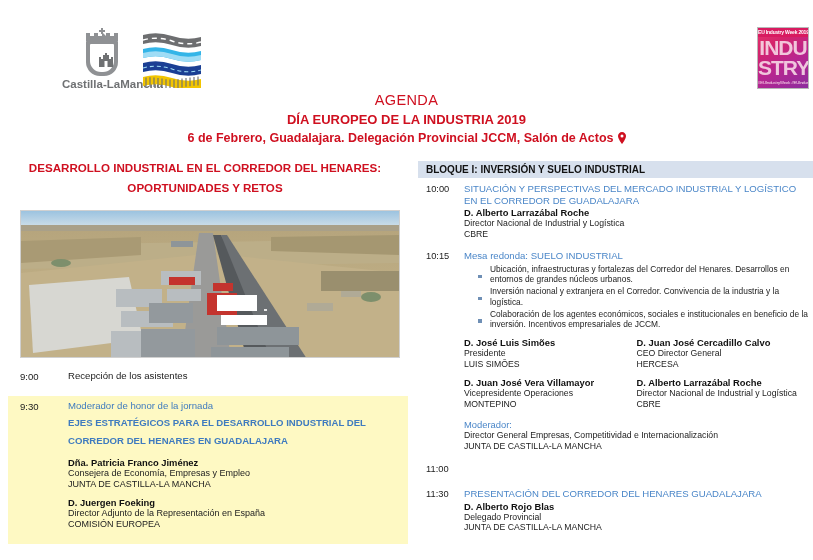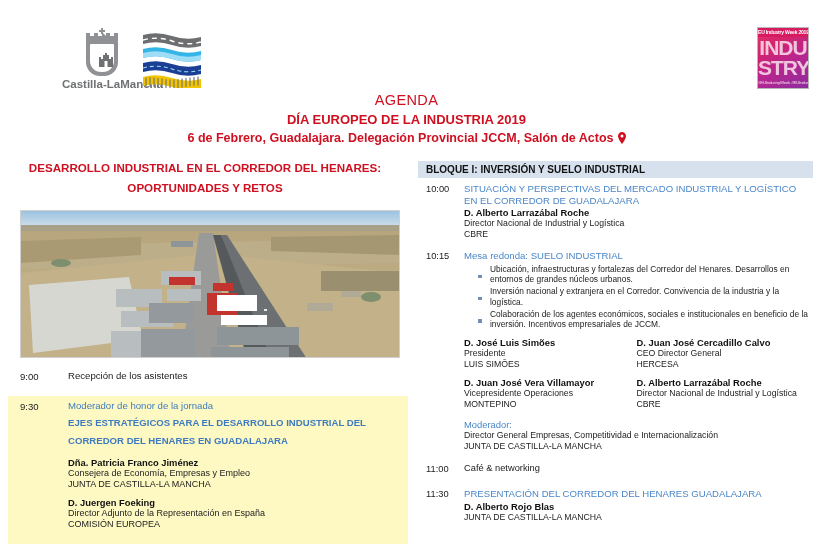--- a/index.html
+++ b/index.html
@@ -340,29 +340,27 @@
           <div>
             <div class="mod-label">Moderador:</div>
             <div class="r-role">Director General Empresas, Competitividad e Internacionalización</div>
             <div class="r-role">JUNTA DE CASTILLA-LA MANCHA</div>
           </div>
         </div>
       </div>
 
       <div class="rrow" style="padding-top:10px;">
         <div class="rtime">11:00</div>
-        <div class="rbody">
-          <div class="r-plain">Café &amp; networking</div>
-        </div>
       </div>
 
       <div class="rrow" style="padding-top:12px;">
         <div class="rtime">11:30</div>
         <div class="rbody">
           <div class="r-blue">PRESENTACIÓN DEL CORREDOR DEL HENARES GUADALAJARA</div>
           <div class="r-name">D. Alberto Rojo Blas</div>
+          <div class="r-role">Delegado Provincial</div>
           <div class="r-role">JUNTA DE CASTILLA-LA MANCHA</div>
         </div>
       </div>
 
     </div>
   </div>
 </div>
 
 </body></html>

